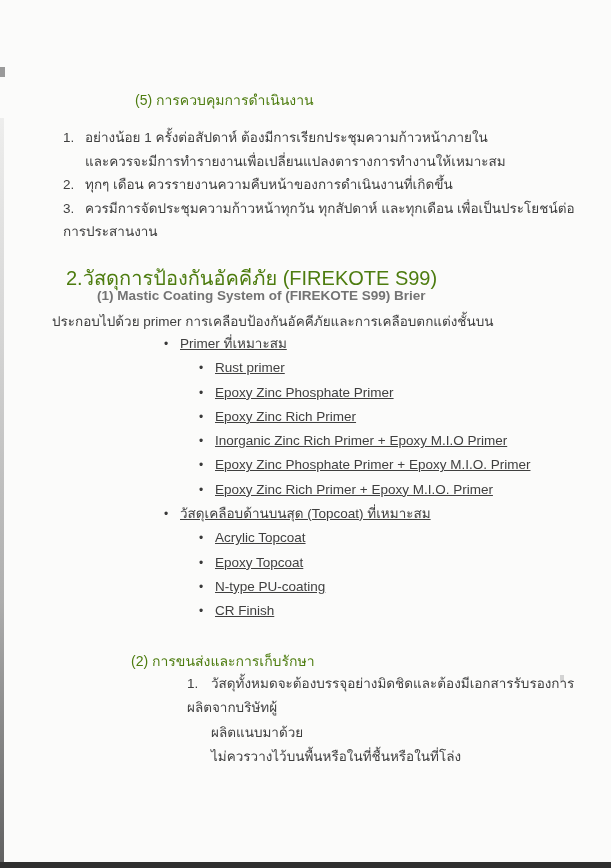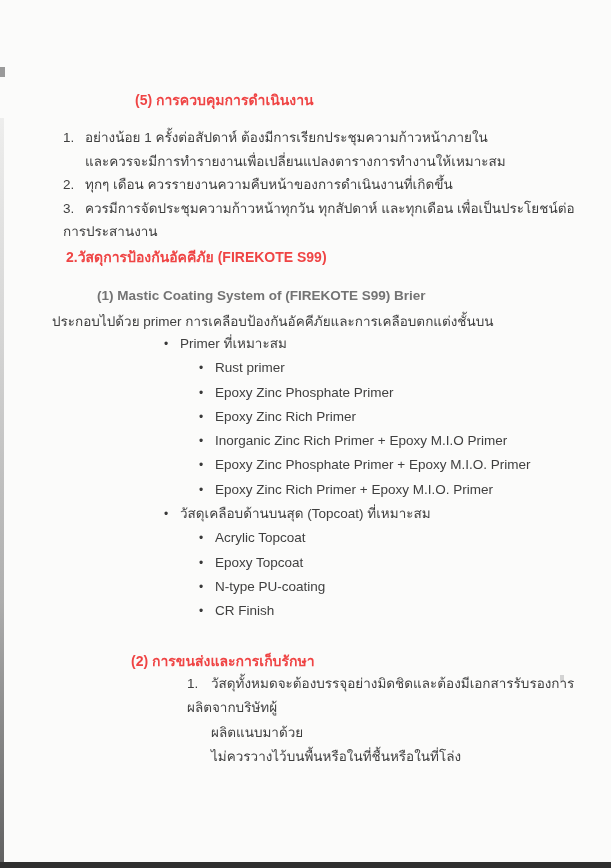--- a/index.html
+++ b/index.html
@@ -7,37 +7,37 @@
     position: relative;
     width: 611px;
     height: 868px;
     background: #fbfbfa;
     overflow: hidden;
     font-family: "Liberation Sans", "DejaVu Sans", sans-serif;
     font-size: 13.5px;
     color: #3f3f3f;
   }
   .abs { position: absolute; }
-  .bold { font-weight: bold; color: #ef4444; }
+  .bold { font-weight: normal; color: #4d7c0f; }
 
   
   .h-sec5   { left:135px; top:89px;  font-size:14px; }
-  .h-sec2   { left:66px;  top:246px; font-size:14px; }
+  .h-sec2   { left:66px;  top:262px; font-size:20px; }
   .h-sub1   { left:97px;  top:288px; font-size:13.5px; font-weight:600; color:#737373; }
   .p-intro  { left:52px;  top:310px; width:480px; }
   .h-sub2   { left:131px; top:650px; font-size:14px; }
 
   
   .list1 { left:63px; top:110px; width:530px; line-height:23.6px;margin-top:16px; }
   .list1 .num { display:inline-block; width:22px; }
   .list1 .cont { padding-left:22px; }
 
   
   .bullets { left:0; top:332px; width:611px; line-height:23.3px; }
-  .b-row { white-space:nowrap; }
+  .b-row { white-space:nowrap;text-decoration:underline; }
   .lvl1 { padding-left:164px; }
   .lvl2 { padding-left:184px;margin-left:15px; }
   .bullet { display:inline-block; width:16px; font-size:12px; color:#383838; }
 
   
   .list2 { left:187px; top:672px; width:412px; line-height:24.3px; }
   .list2 .num { display:inline-block; width:24px; }
   .list2 .cont { padding-left:24px; }
 
   

